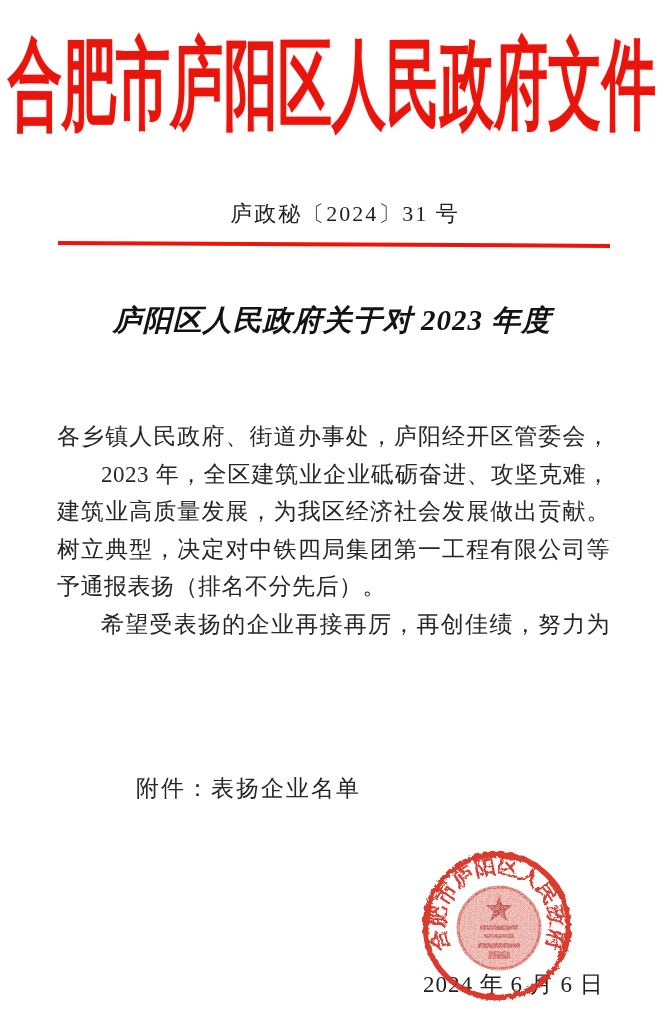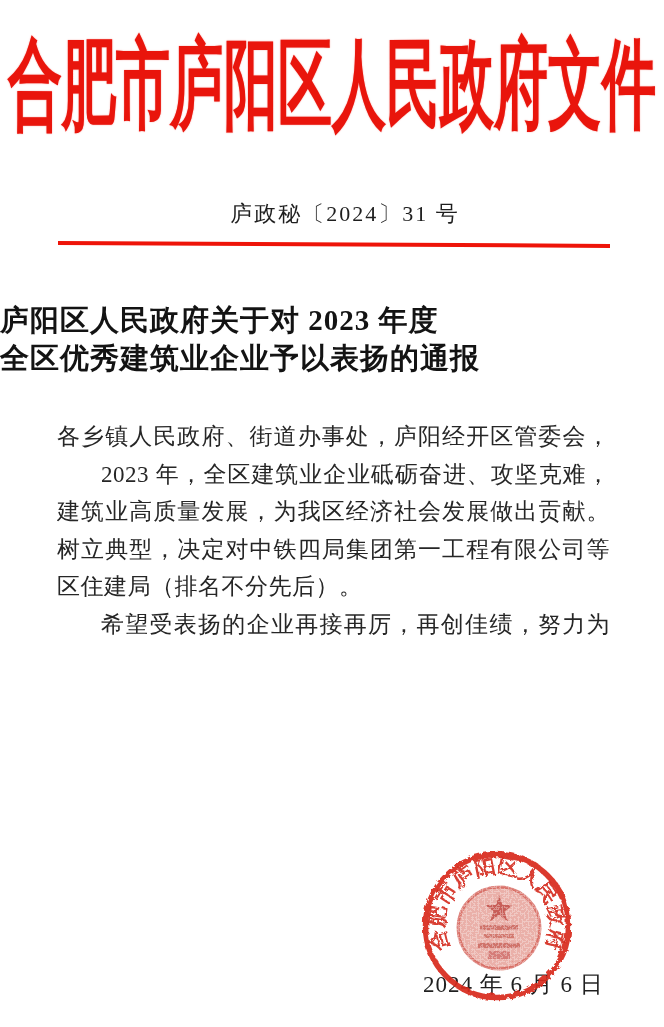--- a/index.html
+++ b/index.html
@@ -32,22 +32,22 @@
 
   
   .red-rule {
     position:absolute; left:58px; top:241px; width:552px; height:4px;
     background:#ee1409; transform:rotate(0.3deg); transform-origin:left center;
   }
 
   
   .doc-title {
     position:absolute; left:0; top:301px; width:664px;
-    font-weight:bold; font-size:29px; line-height:38px;
-    color:#131313; letter-spacing:1px;
+    text-align:center; font-weight:bold; font-size:29px; line-height:38px;
+    color:#131313; letter-spacing:1px;font-style:italic;
   }
 
   
   .body-text {
     position:absolute; left:57px; top:418px; width:553px;
     font-size:23px; color:#262626; letter-spacing:0.5px;
   }
   .body-line { height:37.6px; line-height:37.6px; white-space:nowrap; }
   .body-line.full { text-align:justify; text-align-last:justify; white-space:normal; height:37.6px; overflow:hidden; }
   .body-line.indent { padding-left:44px; }
@@ -74,32 +74,32 @@
 <div class="page">
 
   <div class="masthead">合肥市庐阳区人民政府文件</div>
 
   <div class="doc-number">庐政秘〔2024〕31 号</div>
 
   <div class="red-rule"></div>
 
   <div class="doc-title">
     <div>庐阳区人民政府关于对 2023 年度</div>
-    <div>全区优秀建筑业企业予以表扬的通报</div>
   </div>
 
   <div class="body-text">
     <div class="body-line full">各乡镇人民政府、街道办事处，庐阳经开区管委会，区住建局，</div>
     <div class="body-line full indent">2023 年，全区建筑业企业砥砺奋进、攻坚克难，推动了我区</div>
     <div class="body-line full">建筑业高质量发展，为我区经济社会发展做出贡献。为表扬先进，</div>
     <div class="body-line full">树立典型，决定对中铁四局集团第一工程有限公司等 20 家企业给</div>
-    <div class="body-line">区住建局（排名不分先后）。</div>
+    <div class="body-line">予通报表扬（排名不分先后）。</div>
     <div class="body-line full indent">希望受表扬的企业再接再厉，再创佳绩，努力为推进我区建</div>
   </div>
 
+  <div class="attachment">附件：表扬企业名单</div>
 
   <div class="issue-date">2024 年 6 月 6 日</div>
 
   <svg class="seal" viewBox="-88 -88 176 176" xmlns="http://www.w3.org/2000/svg">
     <defs>
       <filter id="rough" x="-20%" y="-20%" width="140%" height="140%">
         <feTurbulence type="turbulence" baseFrequency="0.12" numOctaves="2" seed="7" result="t"></feTurbulence>
         <feDisplacementMap in="SourceGraphic" in2="t" scale="4"></feDisplacementMap>
       </filter>
       <filter id="stamp" x="-20%" y="-20%" width="140%" height="140%">

